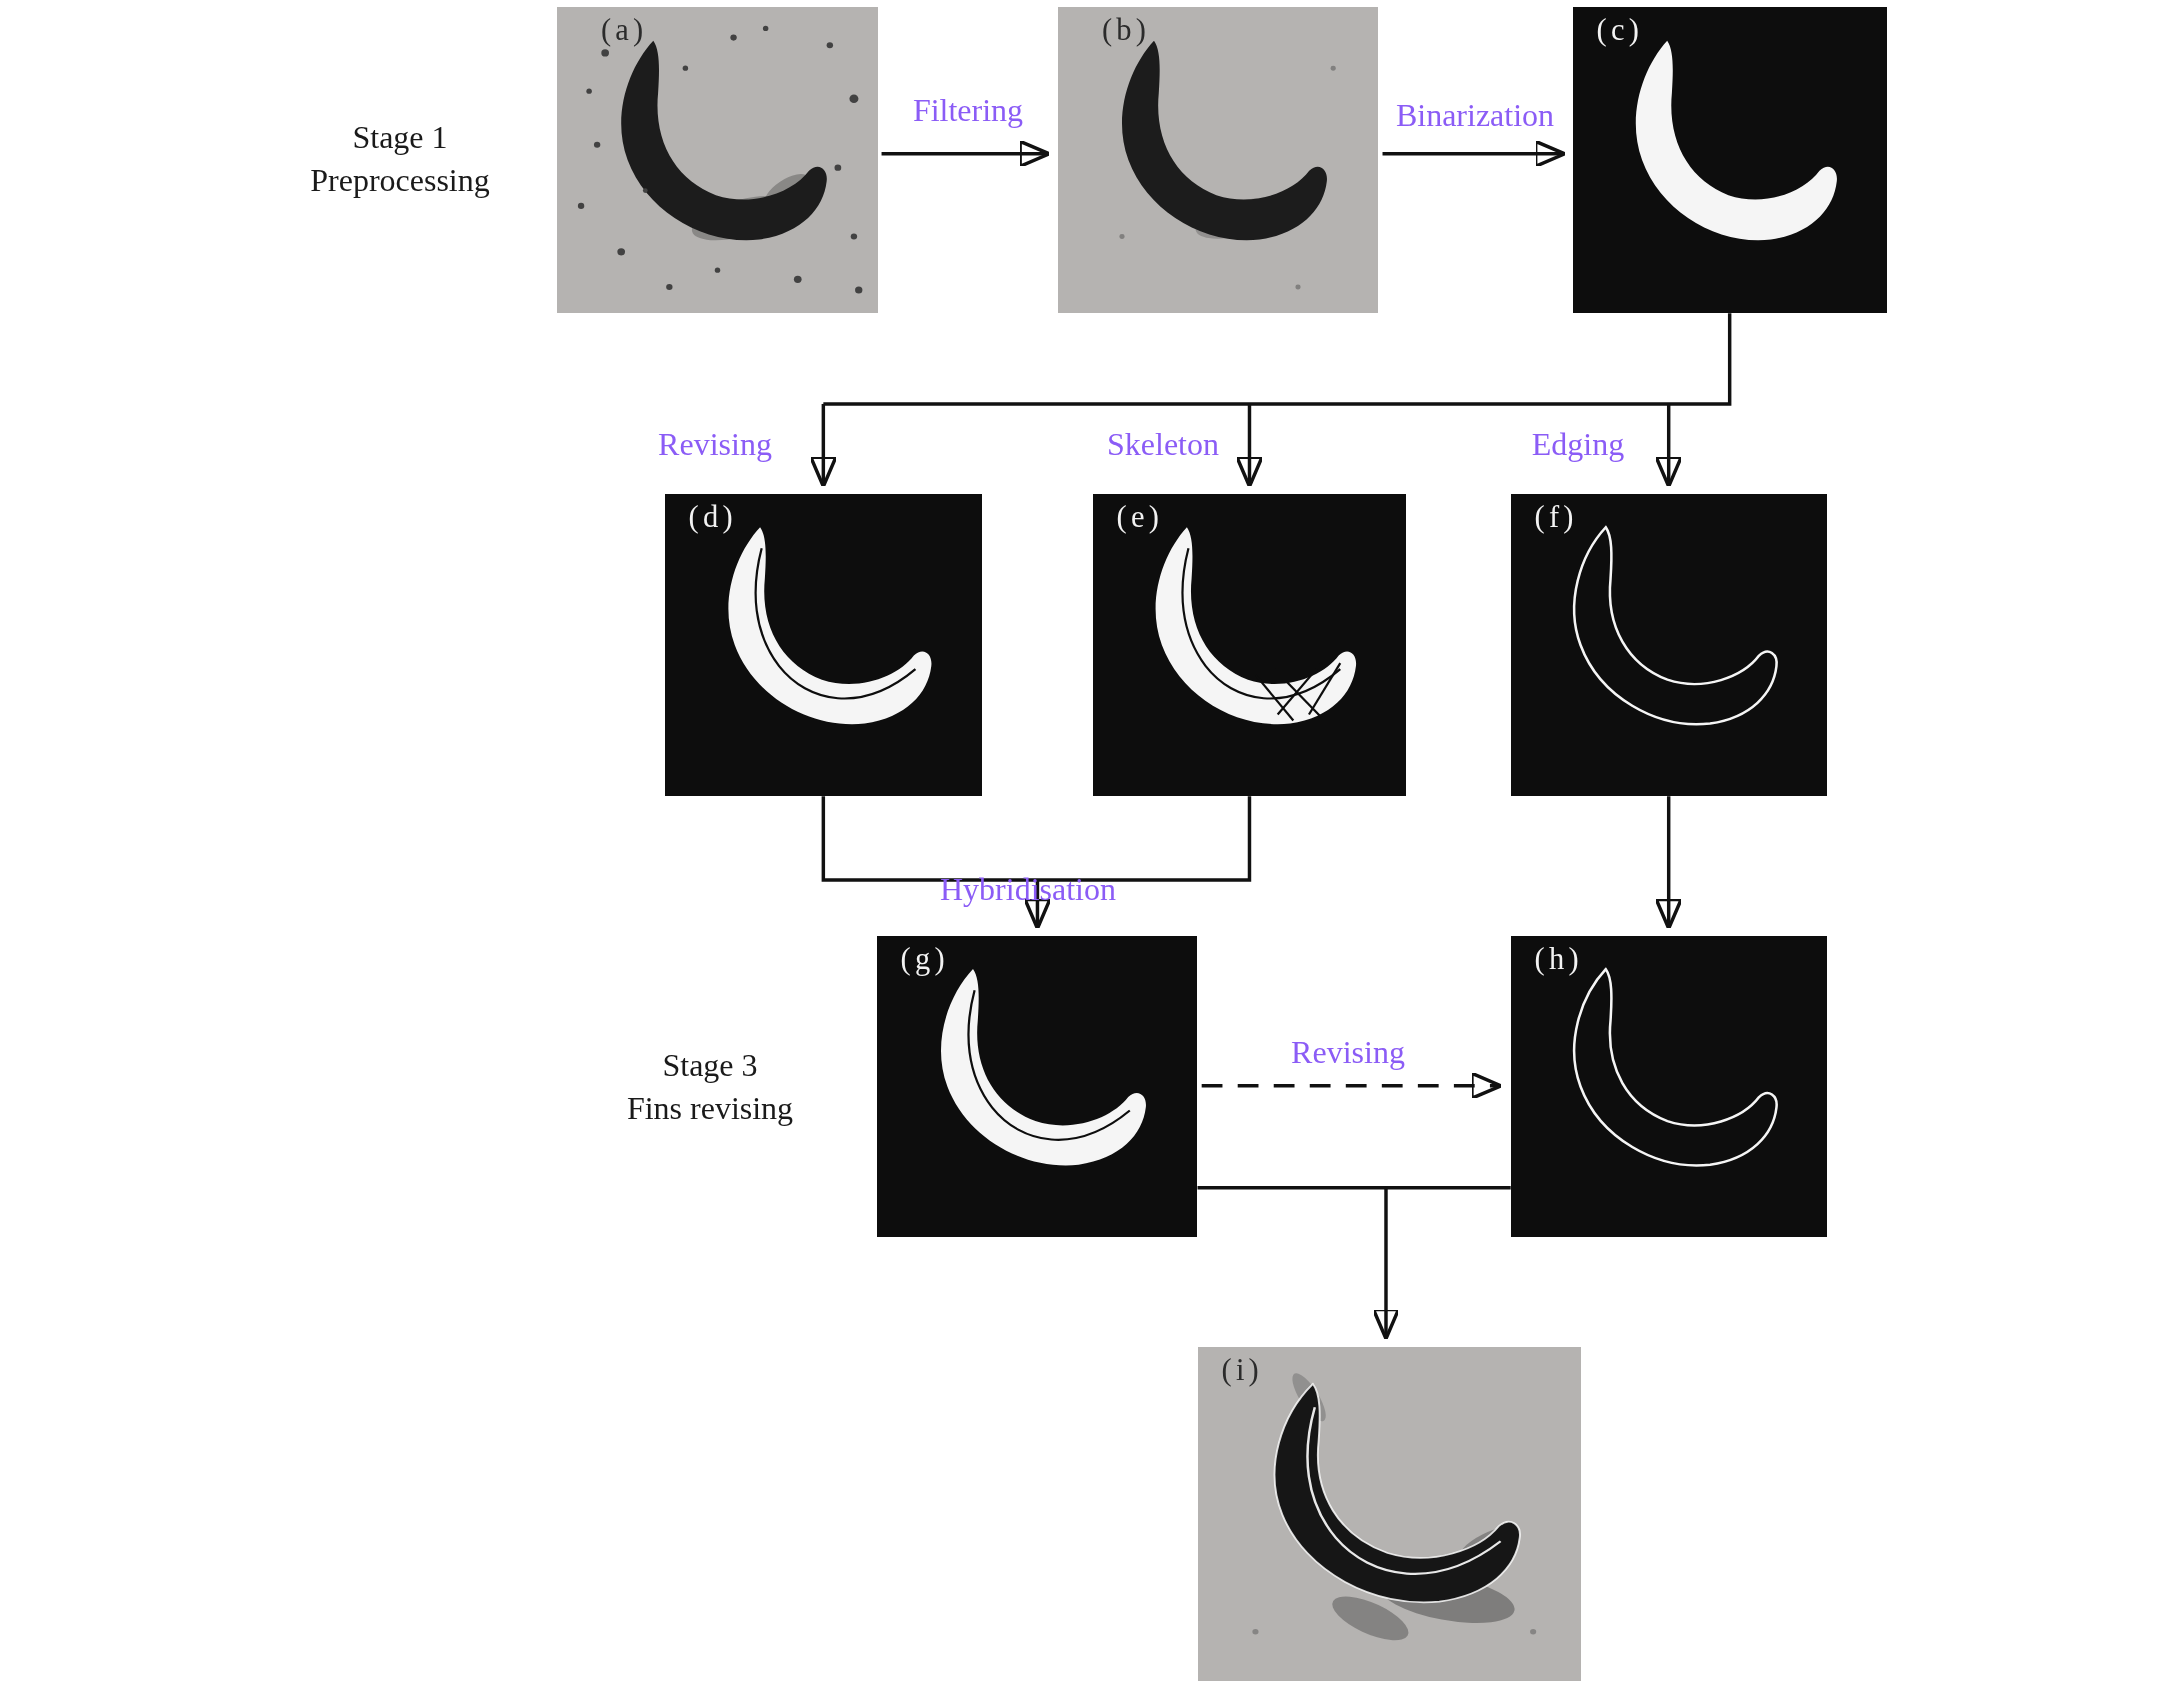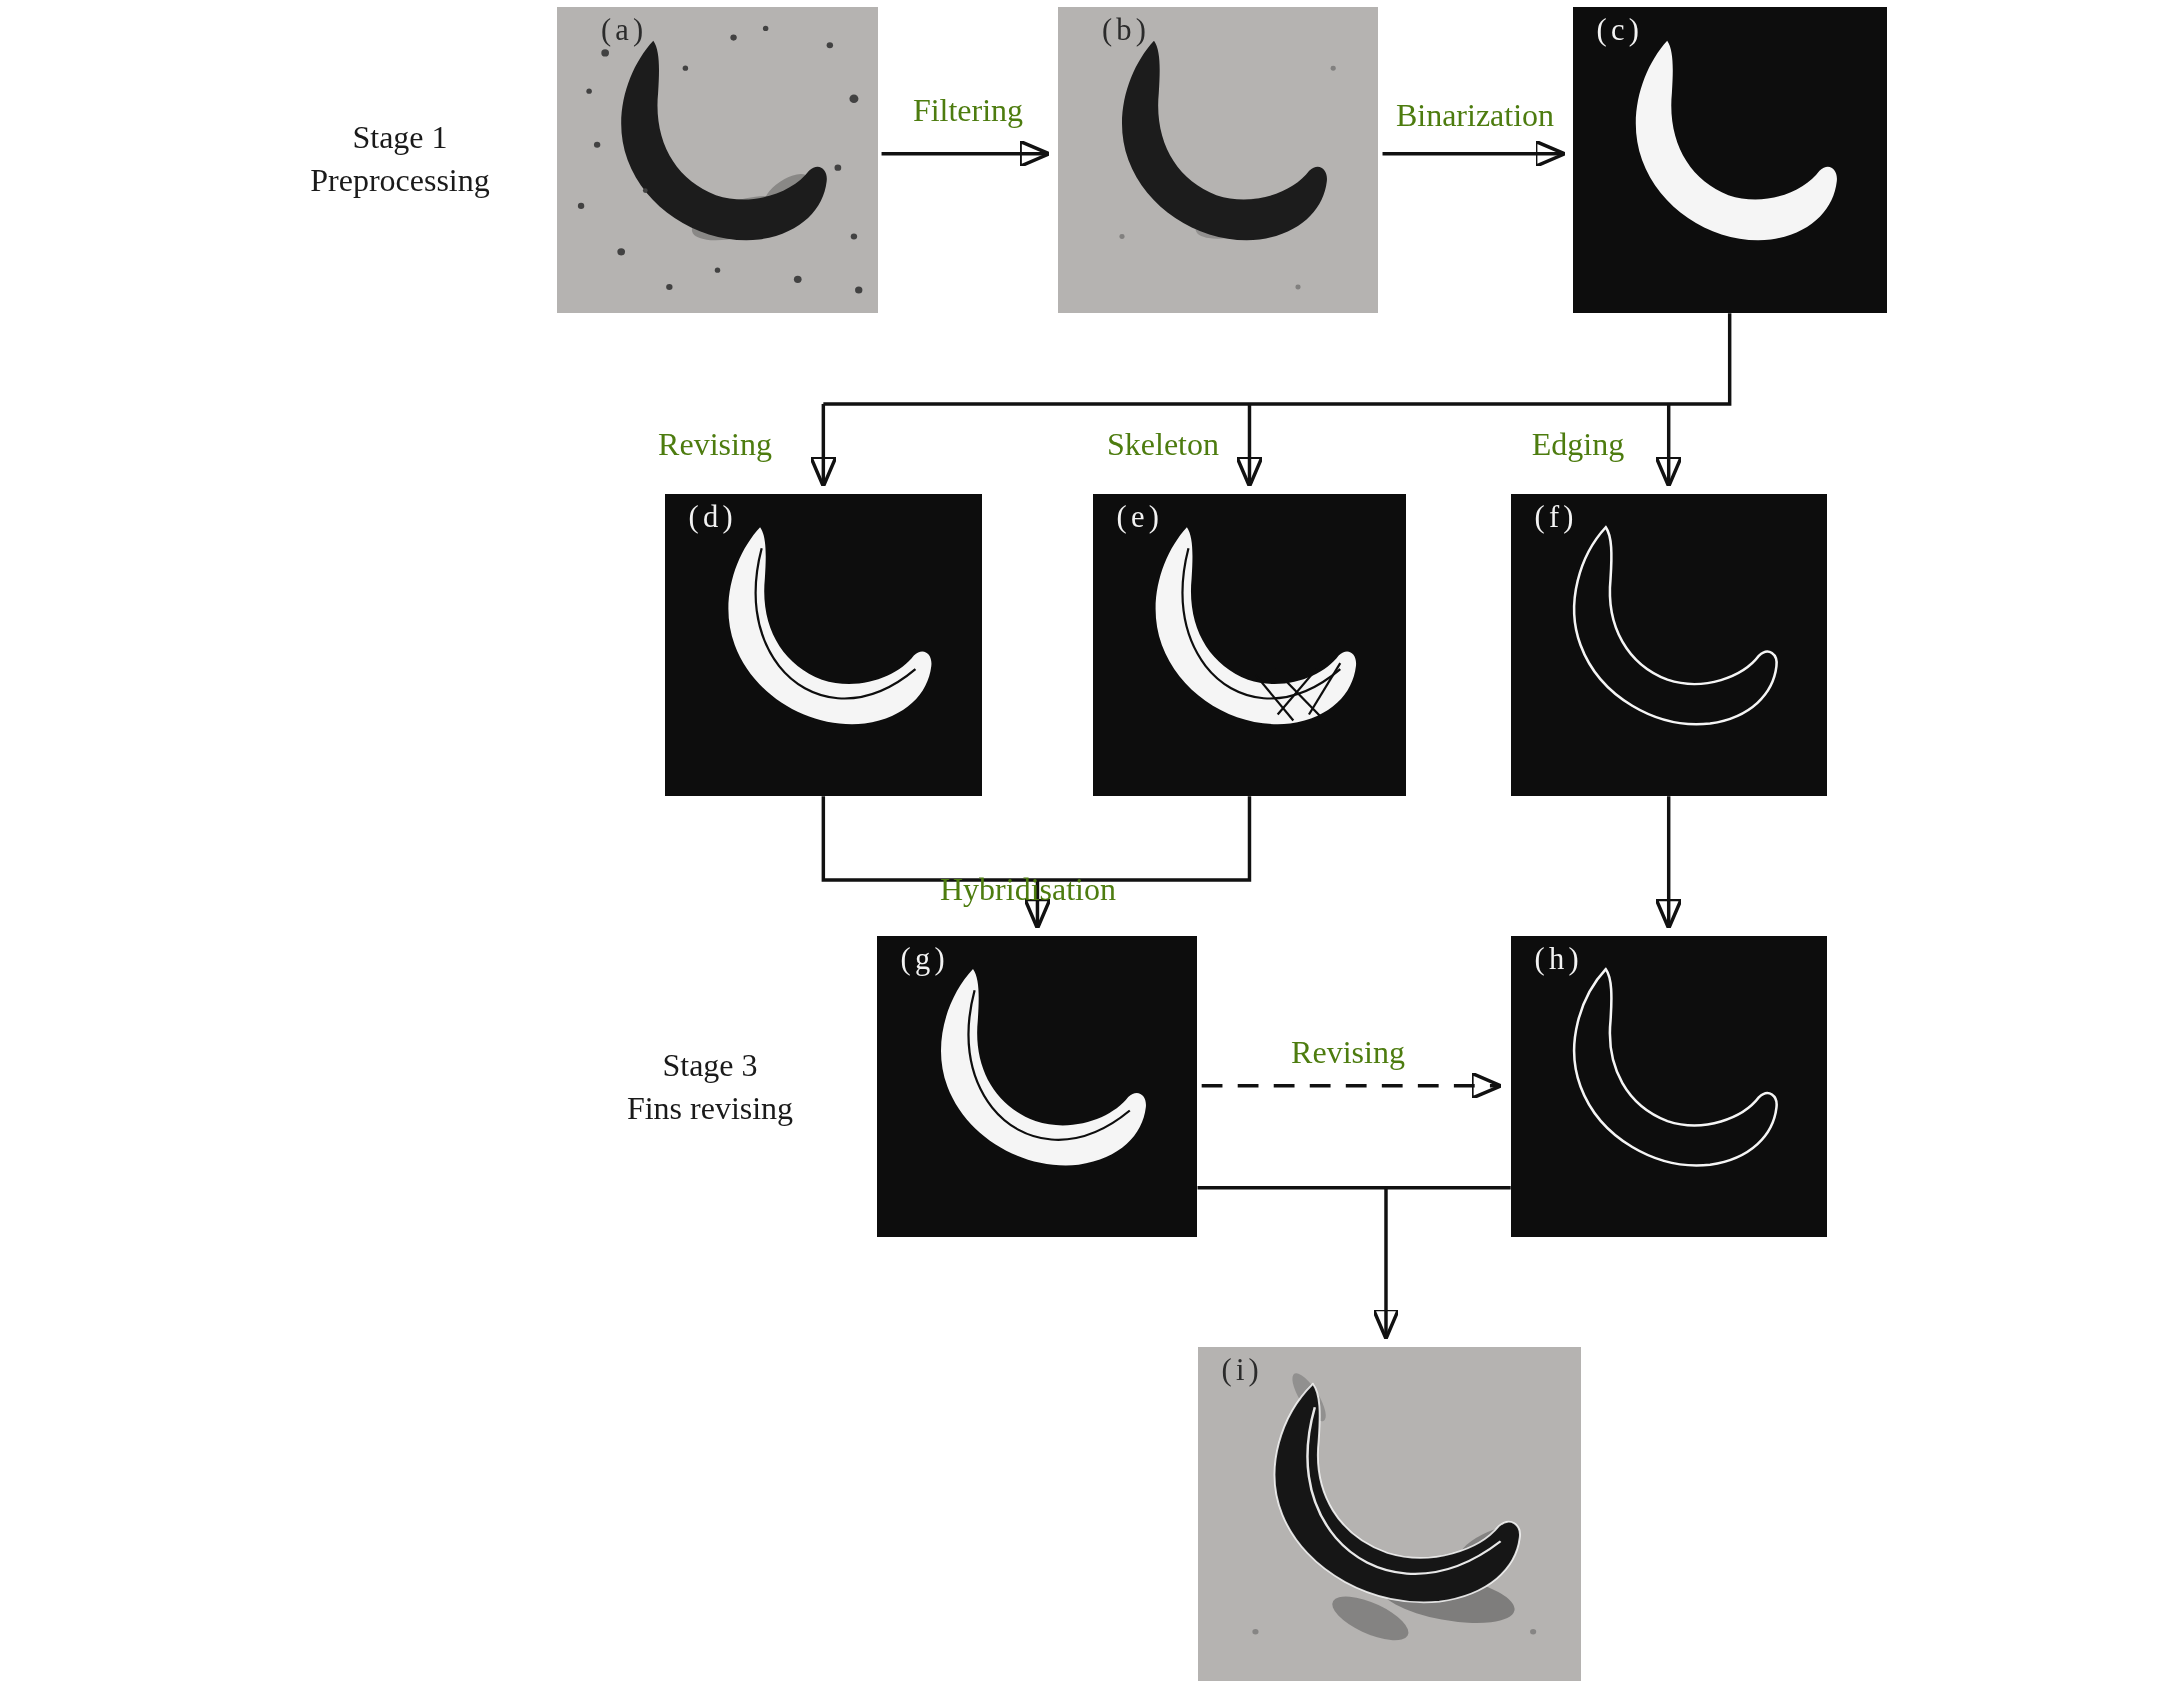--- a/index.html
+++ b/index.html
@@ -28,21 +28,21 @@
     font: 30.5px "Liberation Serif", serif;
     letter-spacing:4.2px;
   }
   .plabel.on-dark { color:#f2f2f2; }
   .plabel.on-light { color:#2b2b2b; }
   .plabel.shift { left:44px; }
 
   .lbl {
     position:absolute; transform:translate(-50%,-50%);
     font: 32px "Liberation Serif", serif;
-    color:#4d7c0f; white-space:nowrap;
+    color:#8b5cf6; white-space:nowrap;
   }
   .stage {
     position:absolute; transform:translateX(-50%);
     text-align:center;
     font: 32px "Liberation Serif", serif;
     color:#1a1a1a; line-height:43px; white-space:nowrap;
   }
 
   
   .f-dark  { fill: var(--fish-dark, #1c1c1c); }

